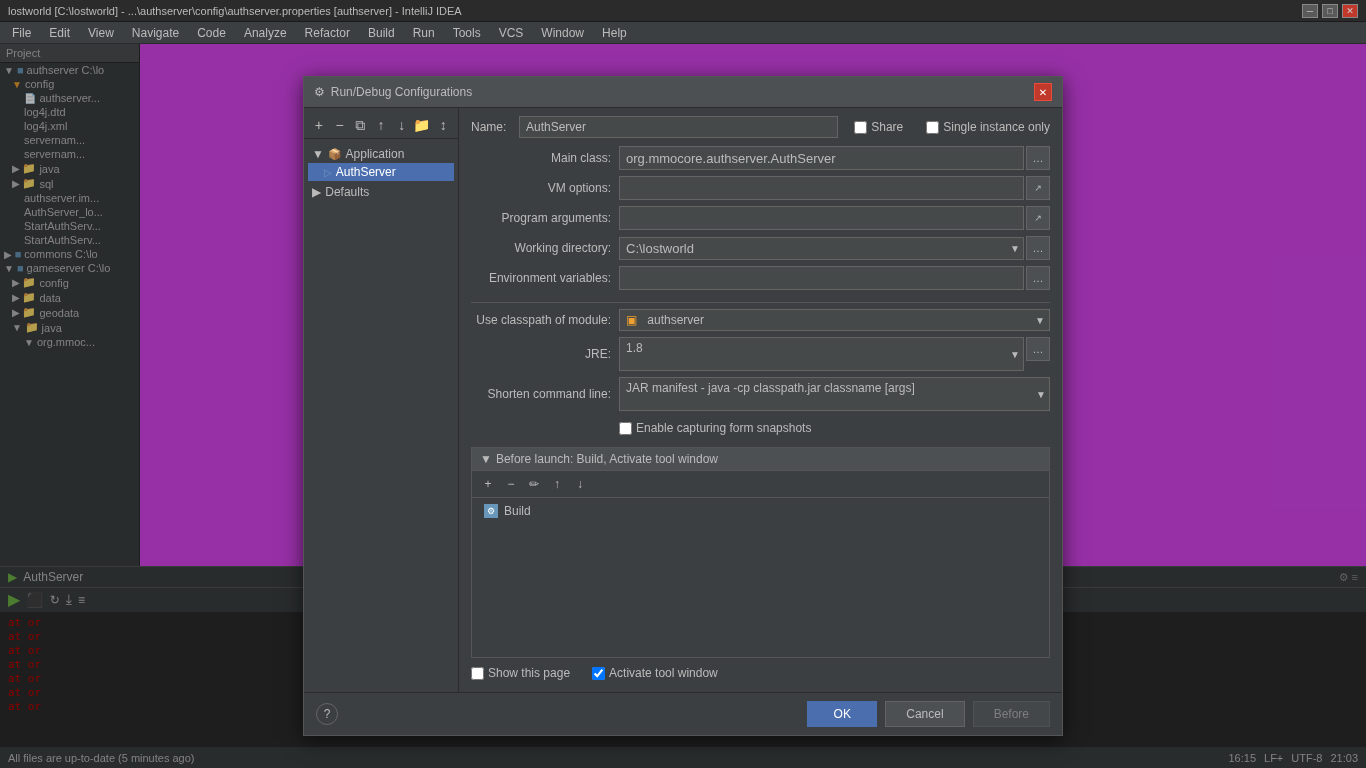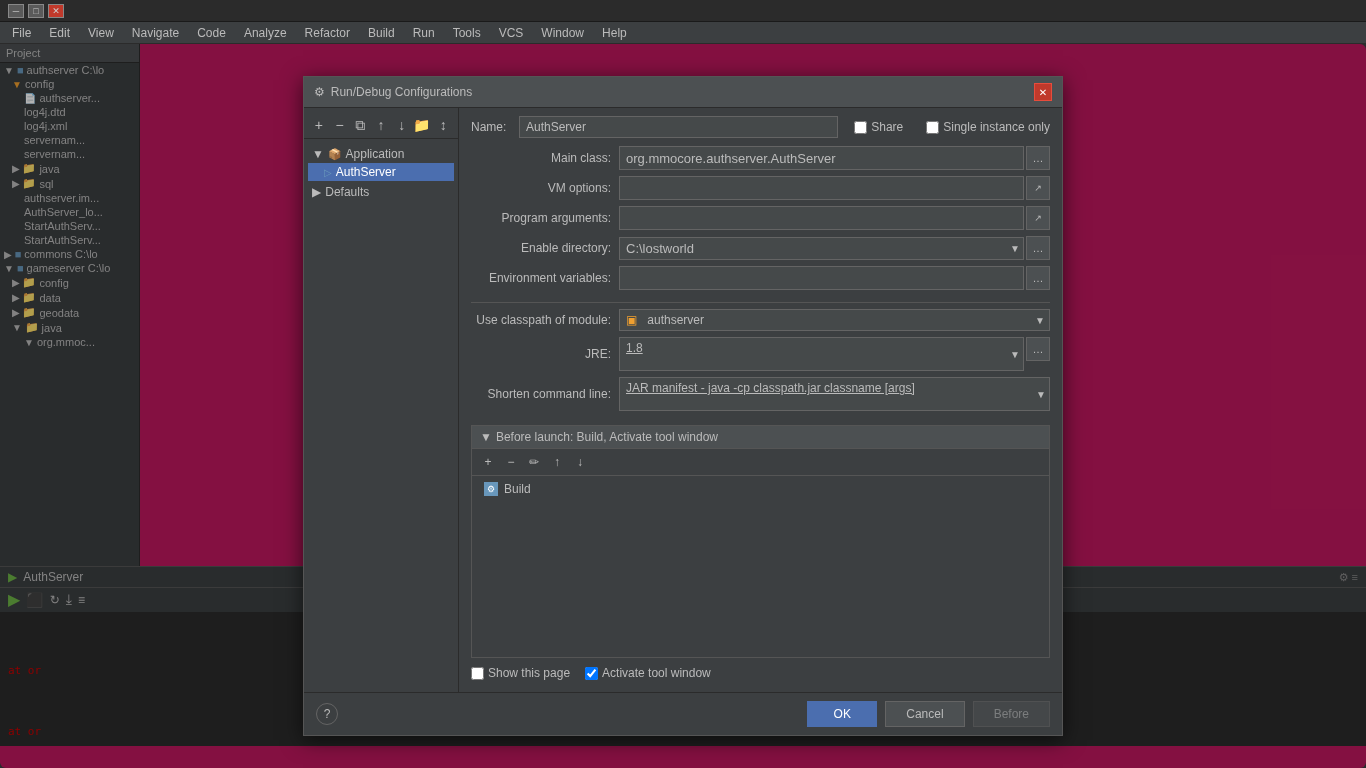--- a/index.html
+++ b/index.html
@@ -305,21 +305,20 @@
     .form-select {
       flex: 1;
       background: #45494a;
       border: 1px solid #646464;
       color: #bbbbbb;
       padding: 3px 24px 15px 6px;
       font-size: 12px;
       outline: none;
       appearance: none;
       cursor: pointer;
-      text-decoration: underline;
     }
     .select-arrow {
       position: absolute;
       right: 4px;
       pointer-events: none;
       color: #bbbbbb;
       font-size: 10px;
     }
 
     
@@ -394,21 +393,21 @@
       background: #6897bb;
       display: flex; align-items: center; justify-content: center;
       font-size: 9px;
       color: white;
     }
 
     
     .bottom-options {
       display: flex;
       align-items: flex-end;
-      gap: 15px;
+      gap: 22px;
       padding: 8px 0 4px 0;
     }
 
     
     .dialog-buttons {
       display: flex;
       justify-content: flex-end;
       align-items: center;
       padding: 8px 12px;
       gap: 8px;
@@ -478,21 +477,21 @@
       gap: 6px;
       border-bottom: 1px solid #555;
     }
     .run-panel-content {
       padding: 4px 8px;
       font-size: 11px;
       color: #cc0000;
       font-family: monospace;
       overflow: hidden;
     }
-    .run-line { margin-bottom: 1px; margin-top: 48px; }
+    .run-line { margin-bottom: 1px; }
 
     .separator {
       border: none;
       border-top: 1px solid #555;
       margin: 6px 0;
     }
 
     
     .defaults-item {
       display: flex;
@@ -500,20 +499,21 @@
       gap: 4px;
       padding: 2px 4px 2px 8px;
       cursor: pointer;
       color: #bbbbbb;
     }
   </style>
 </head>
 <body>
 
 <div class="title-bar">
+  <span class="title-bar-text">lostworld [C:\lostworld] - ...\authserver\config\authserver.properties [authserver] - IntelliJ IDEA</span>
   <div class="title-bar-controls">
     <div class="title-btn">─</div>
     <div class="title-btn">□</div>
     <div class="title-btn close-btn">✕</div>
   </div>
 </div>
 
 <div class="menu-bar">
   <span class="menu-item">File</span>
   <span class="menu-item">Edit</span>
@@ -523,21 +523,21 @@
   <span class="menu-item">Analyze</span>
   <span class="menu-item">Refactor</span>
   <span class="menu-item">Build</span>
   <span class="menu-item">Run</span>
   <span class="menu-item">Tools</span>
   <span class="menu-item">VCS</span>
   <span class="menu-item">Window</span>
   <span class="menu-item">Help</span>
 </div>
 
-<div style="position: relative; height: calc(768px - 44px); background: #be185d; border-radius: 6px;">
+<div style="position: relative; height: calc(768px - 44px); background: #d946ef;">
 
   <div class="sidebar" style="position: absolute; top: 0; left: 0; bottom: 200px; width: 140px;">
     <div class="sidebar-header">Project</div>
     <div style="overflow: hidden; height: calc(100% - 22px);">
       <div class="tree-item">
         <span class="tree-icon">▼</span>
         <span style="color: #6897bb;">■</span>
         <span>authserver  C:\lo</span>
       </div>
       <div class="tree-item tree-indent-1">
@@ -637,20 +637,29 @@
       <div class="run-line">    at or</div>
       <div class="run-line">    at or</div>
       <div class="run-line">    at or</div>
       <div class="run-line">    at or</div>
       <div class="run-line">    at or</div>
       <div class="run-line">    at or</div>
       <div class="run-line">    at or</div>
     </div>
   </div>
 
+  <div class="status-bar">
+    <span class="status-left">All files are up-to-date (5 minutes ago)</span>
+    <div class="status-right">
+      <span>16:15</span>
+      <span>LF+</span>
+      <span>UTF-8</span>
+      <span>21:03</span>
+    </div>
+  </div>
 
   <div class="dialog-overlay">
     <div class="dialog">
 
       <div class="dialog-title-bar">
         <div class="dialog-title">
           <span style="font-size: 12px;">⚙</span>
           <span>Run/Debug Configurations</span>
         </div>
         <div class="dialog-close-btn">✕</div>
@@ -723,21 +732,21 @@
 
           <div class="form-row">
             <span class="form-label">Program arguments:</span>
             <div class="form-input-with-btn">
               <input class="form-input" type="text" style="">
               <button class="browse-btn" style="font-size: 9px;">↗</button>
             </div>
           </div>
 
           <div class="form-row">
-            <span class="form-label">Enable directory:</span>
+            <span class="form-label">Working directory:</span>
             <div class="form-input-with-btn">
               <div class="select-with-arrow" style="flex: 1;">
                 <input class="form-input" type="text" style="width: 100%;" value="C:\lostworld">
                 <span class="select-arrow">▼</span>
               </div>
               <button class="browse-btn">…</button>
             </div>
           </div>
 
           <div class="form-row">
@@ -777,20 +786,26 @@
           <div class="form-row">
             <span class="form-label">Shorten command line:</span>
             <div class="select-with-arrow" style="flex: 1;">
               <select class="form-select">
                 <option value="JAR manifest - java -cp classpath.jar classname [args]">JAR manifest - java -cp classpath.jar classname [args]</option>
               </select>
               <span class="select-arrow">▼</span>
             </div>
           </div>
 
+          <div style="padding: 4px 0 4px 148px;">
+            <label class="checkbox-label">
+              <input type="checkbox" style="">
+              <span>Enable capturing form snapshots</span>
+            </label>
+          </div>
 
           <div class="before-launch-section">
             <div class="before-launch-header">
               <span>▼</span>
               <span>Before launch: Build, Activate tool window</span>
             </div>
             <div class="before-launch-toolbar">
               <button class="launch-toolbar-btn">+</button>
               <button class="launch-toolbar-btn">−</button>
               <button class="launch-toolbar-btn">✏</button>

